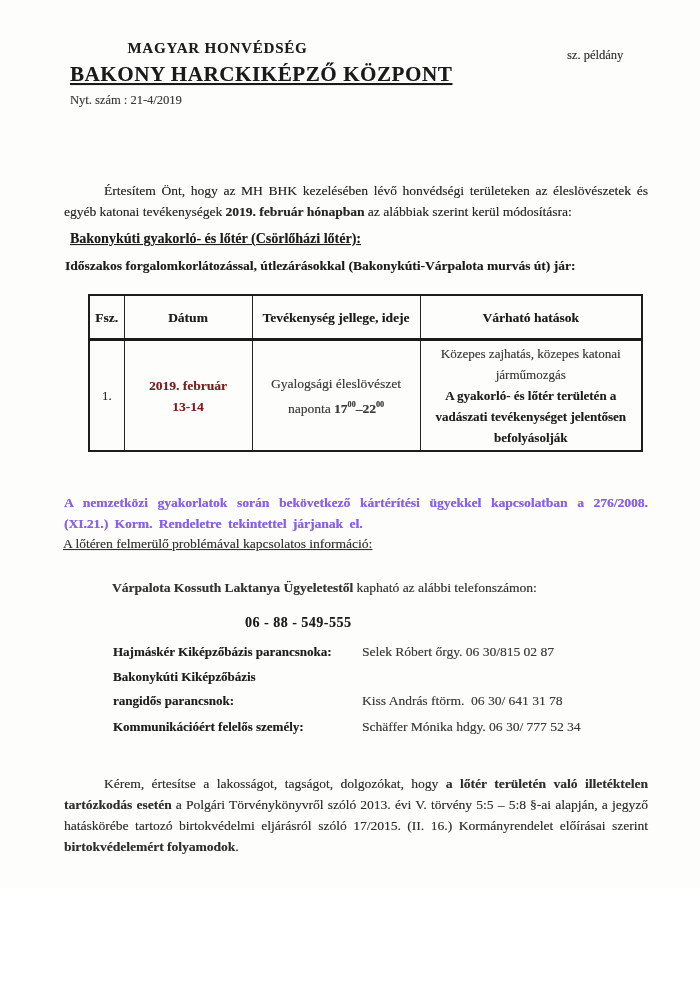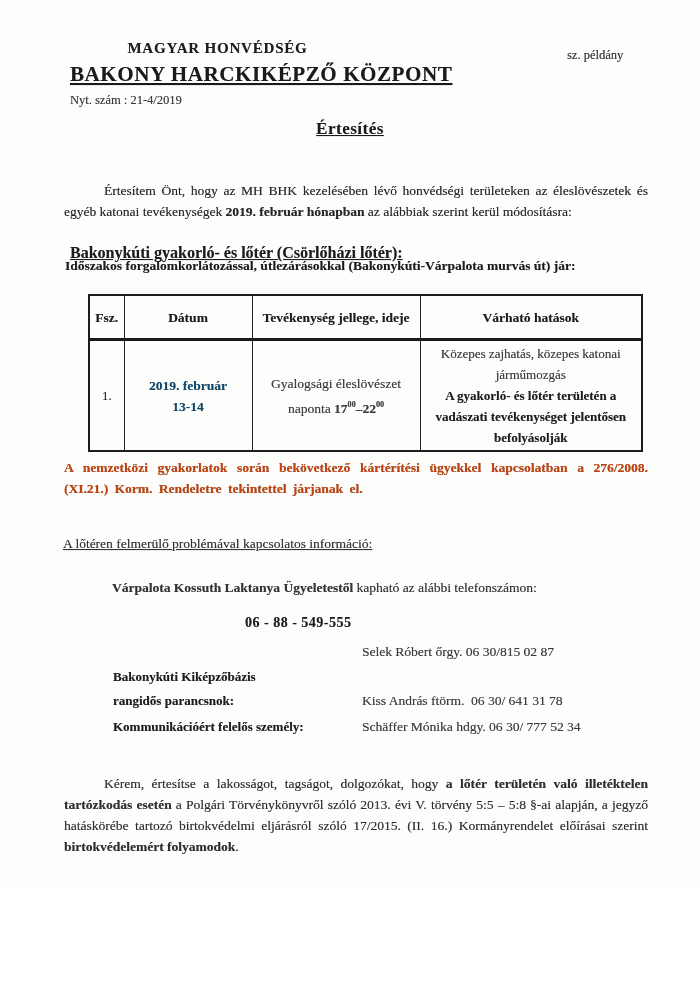--- a/index.html
+++ b/index.html
@@ -73,32 +73,31 @@
   
   .para {
     position: absolute;
     left: 64px;
     width: 584px;
     font-size: 13.5px;
     line-height: 21px;
     text-align: justify;
   }
   .intro { top: 180px; text-indent: 40px; }
-  .bold-para { top: 457px; font-weight: bold; color: #c2410c; word-spacing: 3px; font-family: Liberation Serif, serif; }
+  .bold-para { top: 492px; font-weight: bold; color: #8b5cf6; word-spacing: 3px; font-family: Liberation Serif, serif; }
   .closing { top: 773px; text-indent: 40px; color: #2e2e2e; }
 
   .h1 {
     position: absolute;
     left: 70px;
     top: 231px;
-    font-size: 16px;
+    font-size: 14px;
     font-weight: bold;
     text-decoration: underline;
     color: #1c1c1c;
-    margin-top: 13px;
   }
   .h2 {
     position: absolute;
     left: 65px;
     top: 258px;
     font-size: 13.5px;
     font-weight: bold;
     color: #1c1c1c;
   }
   .h3 {
@@ -136,21 +135,21 @@
     text-align: center;
   }
   .sched tbody td {
     height: 86px;
     line-height: 21px;
   }
   .col-num { width: 35px; }
   .col-date { width: 128px; }
   .col-act { width: 168px; }
   .col-eff { width: 222px; }
-  .cell-date { font-weight: bold; color: #0c4a6e; font-size: 13.5px; }
+  .cell-date { font-weight: bold; color: #7f1d1d; font-size: 13.5px; }
   .cell-activity { color: #3b3b3b; font-size: 13.5px; }
   .cell-effects { font-size: 13px; line-height: 16.5px; color: #3b3b3b; }
   .cell-effects .b { color: #1d1d1d; }
 
   
   .duty {
     position: absolute;
     left: 112px;
     top: 580px;
     font-size: 13.5px;
@@ -197,21 +196,20 @@
 <div class="page">
 
   <div class="org">
     <div class="org1">MAGYAR HONVÉDSÉG</div>
     <div class="org2">BAKONY HARCKIKÉPZŐ KÖZPONT</div>
     <div class="nyt">Nyt. szám : 21-4/2019</div>
   </div>
 
   <div class="copy">sz. példány</div>
 
-  <div class="title">Értesítés</div>
 
   <div class="para intro"><span>Értesítem Önt, hogy az MH BHK kezelésében lévő honvédségi területeken az éleslövészetek és egyéb katonai tevékenységek </span><span class="b">2019. február hónapban</span><span> az alábbiak szerint kerül módosításra:</span></div>
 
   <div class="h1">Bakonykúti gyakorló- és lőtér (Csörlőházi lőtér):</div>
   <div class="h2">Időszakos forgalomkorlátozással, útlezárásokkal (Bakonykúti-Várpalota murvás út) jár:</div>
 
   <table class="sched">
     <colgroup>
       <col class="col-num">
         <col class="col-date">
@@ -238,20 +236,21 @@
 
   <div class="para bold-para">A nemzetközi gyakorlatok során bekövetkező kártérítési ügyekkel kapcsolatban a 276/2008. (XI.21.) Korm. Rendeletre tekintettel járjanak el.</div>
 
   <div class="h3">A lőtéren felmerülő problémával kapcsolatos információ:</div>
 
   <div class="duty"><span class="b">Várpalota Kossuth Laktanya Ügyeletestől</span><span> kapható az alábbi telefonszámon:</span></div>
 
   <div class="phone">06 - 88 - 549-555</div>
 
   <div class="crow" style="top:644px">
+    <span class="clabel">Hajmáskér Kiképzőbázis parancsnoka:</span>
     <span class="cvalue">Selek Róbert őrgy. 06 30/815 02 87</span>
   </div>
   <div class="crow" style="top:669px">
     <span class="clabel">Bakonykúti Kiképzőbázis</span>
     <span class="cvalue"></span>
   </div>
   <div class="crow" style="top:693px">
     <span class="clabel">rangidős parancsnok:</span>
     <span class="cvalue">Kiss András ftörm.  06 30/ 641 31 78</span>
   </div>

